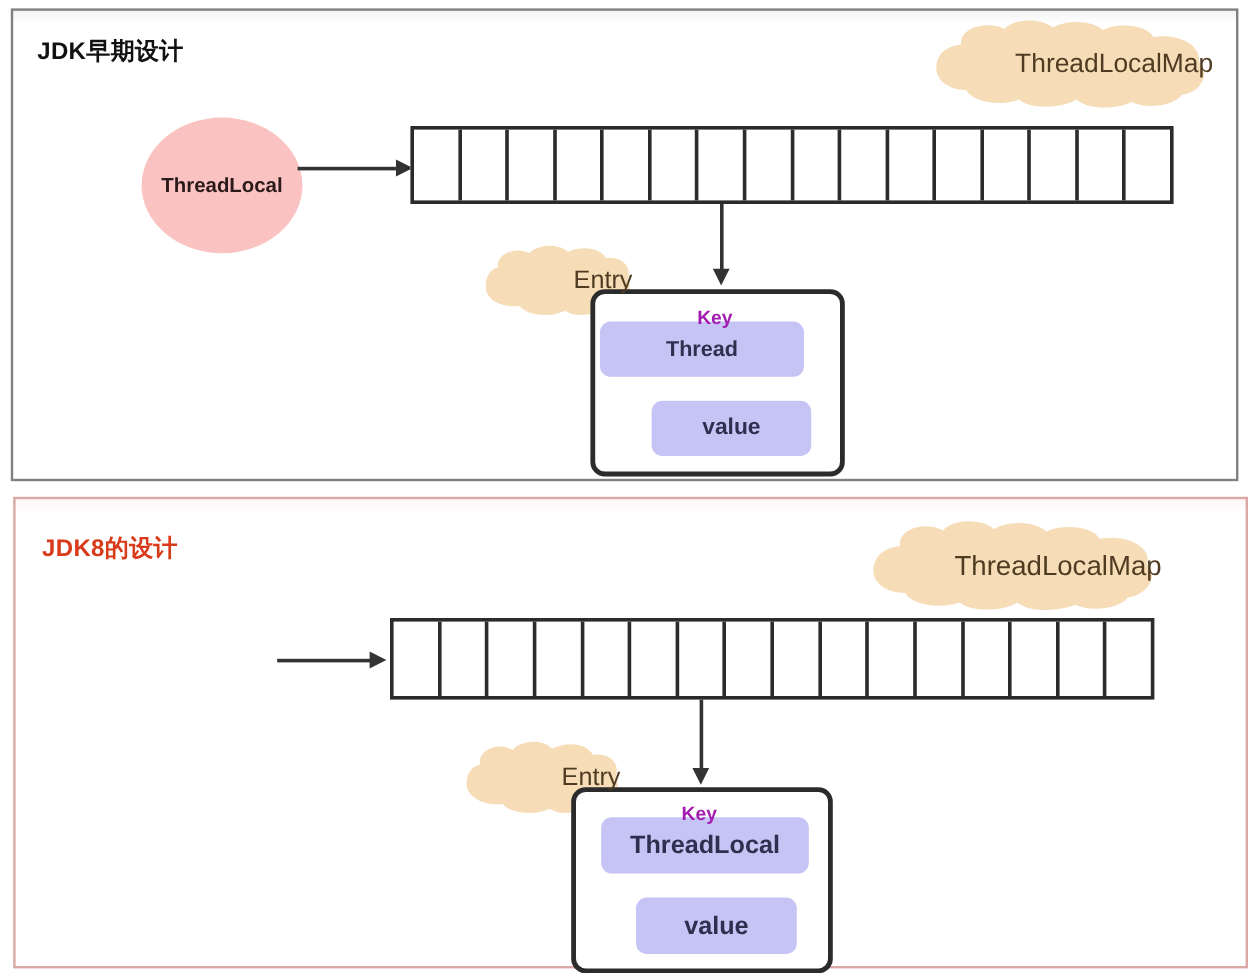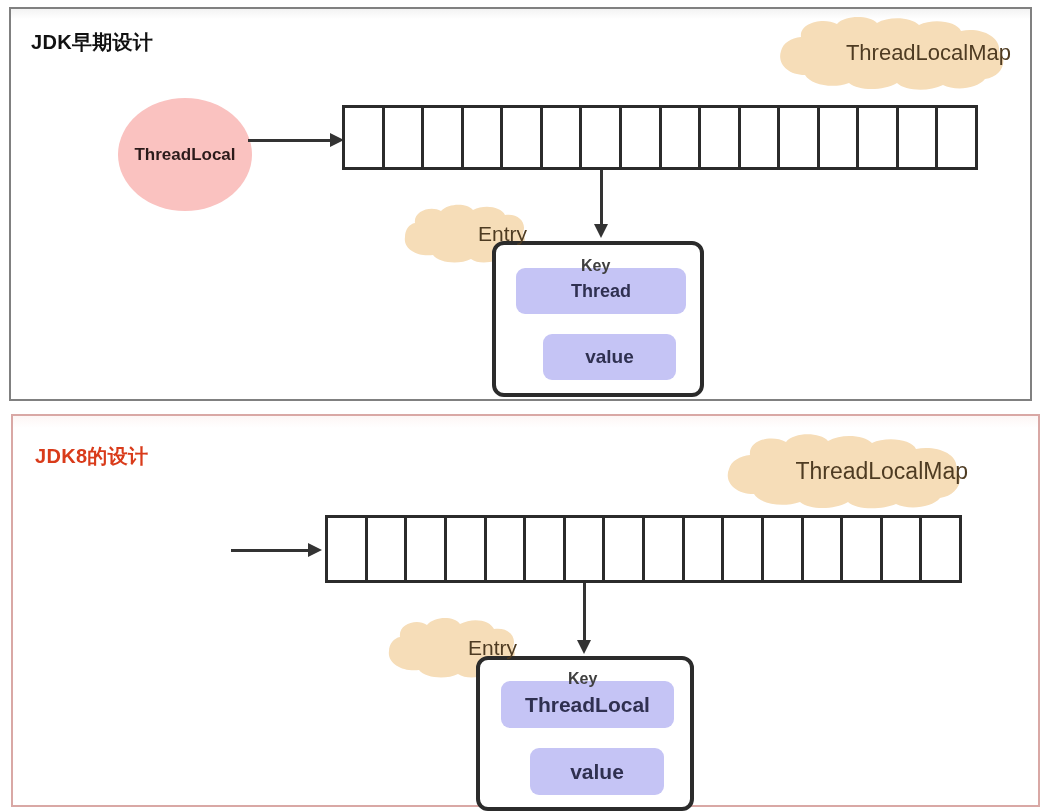--- a/index.html
+++ b/index.html
@@ -169,21 +169,21 @@
     border-radius: 9px;
     display: flex;
     align-items: center;
     justify-content: center;
     color: #2f3050;
     box-sizing: border-box;
     font-weight: bold;
   }
   .key-label {
     position: absolute;
-    color: #404040;
+    color: #a21caf;
     font-weight: bold;
     font-size: 16px;
     z-index: 5;
     white-space: nowrap;
   }
 </style>
 </head>
 <body>
 
 <div class="stage">
@@ -235,21 +235,21 @@
                  C122,10 130,20 126,30 C132,40 122,54 108,52 C100,60 82,62 74,56
                  C62,62 42,60 36,52 C20,54 6,46 8,34 C8,27 12,21 18,20 Z" fill="#f6ddb8"></path>
       </svg>
       <span class="cloud-text">Entry</span>
     </div>
 
     <div class="entry-box" style="left:481px; top:232px; width:212px; height:156px;">
 
       <div class="key-label" style="left:85px; top:12px;">Key</div>
 
-      <div class="slot" style="left:20px; top:23px; width:170px; height:46px; font-size:18px; font-weight:bold;">
+      <div class="slot" style="left:4px; top:23px; width:170px; height:46px; font-size:18px; font-weight:bold;">
         <span>Thread</span>
       </div>
 
       <div class="slot" style="left:47px; top:89px; width:133px; height:46px; font-size:19px;">
         <span>value</span>
       </div>
     </div>
   </div>
 
   <div class="panel panel-bottom">

